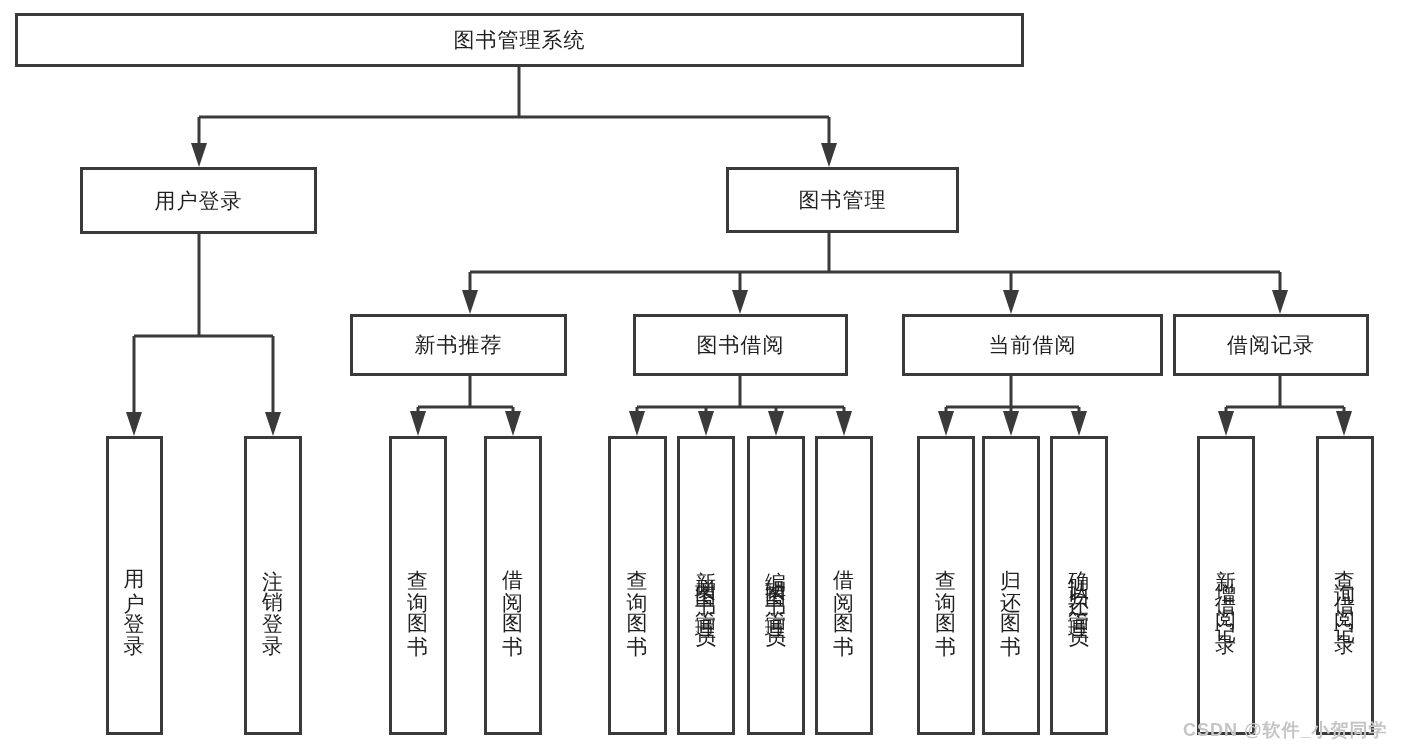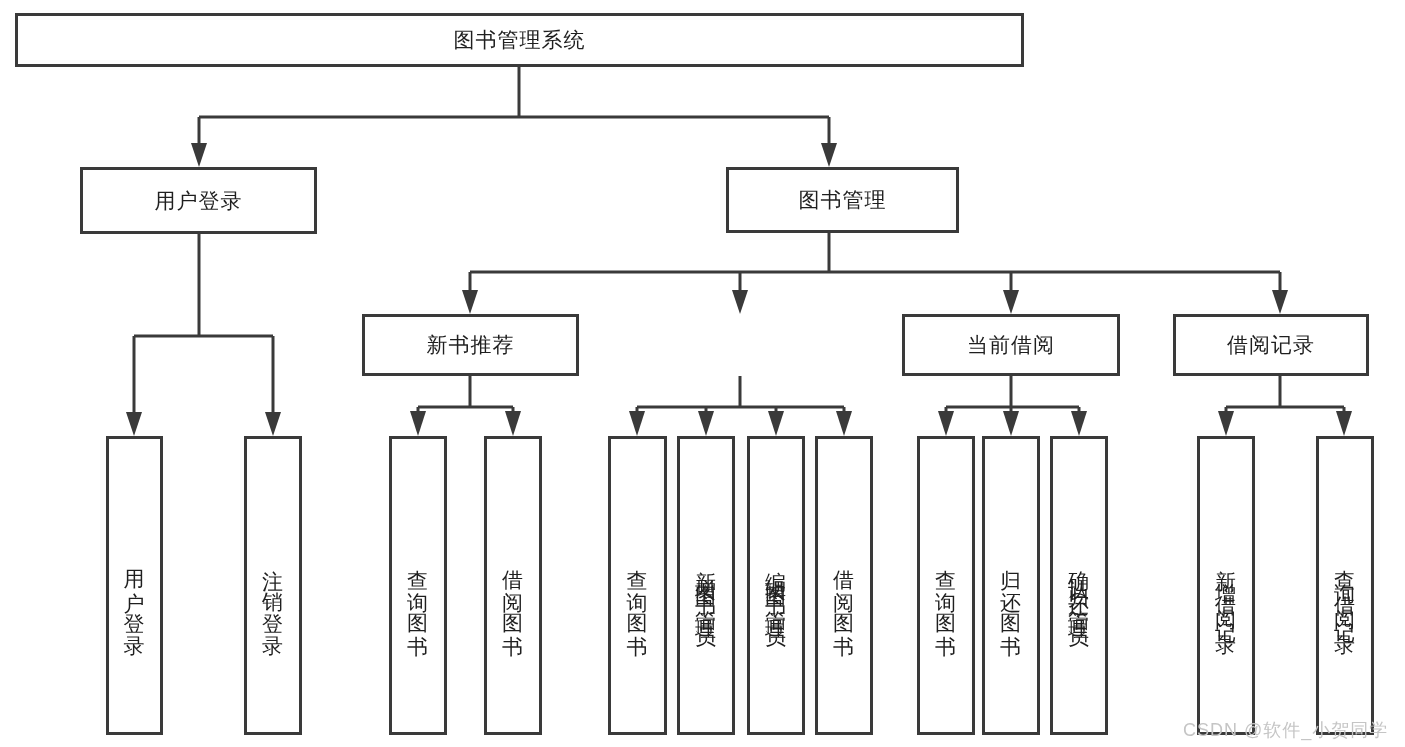--- a/index.html
+++ b/index.html
@@ -29,21 +29,21 @@
   .leaf{top:436px;height:299px;}
   .vtext{
     writing-mode:vertical-lr;text-orientation:mixed;
     font-size:21px;color:var(--text);line-height:1;white-space:nowrap;
   }
   .sp4{letter-spacing:22px;margin-bottom:-22px;}
   .sp6{letter-spacing:13px;margin-bottom:-13px;}
   .sp9{letter-spacing:8px;margin-bottom:-8px;}
   .watermark{
     position:absolute;left:1183px;top:718px;z-index:5;
-    font-size:18px;letter-spacing:1px;color:var(--watermark);white-space:nowrap;
+    font-size:18px;letter-spacing:1px;color:var(--watermark);white-space:nowrap;font-weight:bold;
   }
 </style>
 </head>
 <body>
 
 <div class="canvas">
 
   <svg class="connectors" width="1405" height="747" viewBox="0 0 1405 747">
 
     <path class="cline" d="M519,67 V117 M199,117 H829"></path>
@@ -142,24 +142,27 @@
     <span class="hlabel">图书管理系统</span>
   </div>
 
   <div class="node" style="left:80px;top:167px;width:237px;height:67px">
     <span class="hlabel">用户登录</span>
   </div>
   <div class="node" style="left:726px;top:167px;width:233px;height:66px">
     <span class="hlabel">图书管理</span>
   </div>
 
-  <div class="node lvl2" style="left:362px;width:217px">
+  <div class="node lvl2" style="left:350px;width:217px">
     <span class="hlabel">新书推荐</span>
   </div>
-  <div class="node lvl2" style="left:902px;width:218px">
+  <div class="node lvl2" style="left:633px;width:215px">
+    <span class="hlabel">图书借阅</span>
+  </div>
+  <div class="node lvl2" style="left:902px;width:261px">
     <span class="hlabel">当前借阅</span>
   </div>
   <div class="node lvl2" style="left:1173px;width:196px">
     <span class="hlabel">借阅记录</span>
   </div>
 
   <div class="node leaf" style="left:106px;width:57px">
     <span class="vtext sp4">用户登录</span>
   </div>
   <div class="node leaf" style="left:244px;width:58px">

